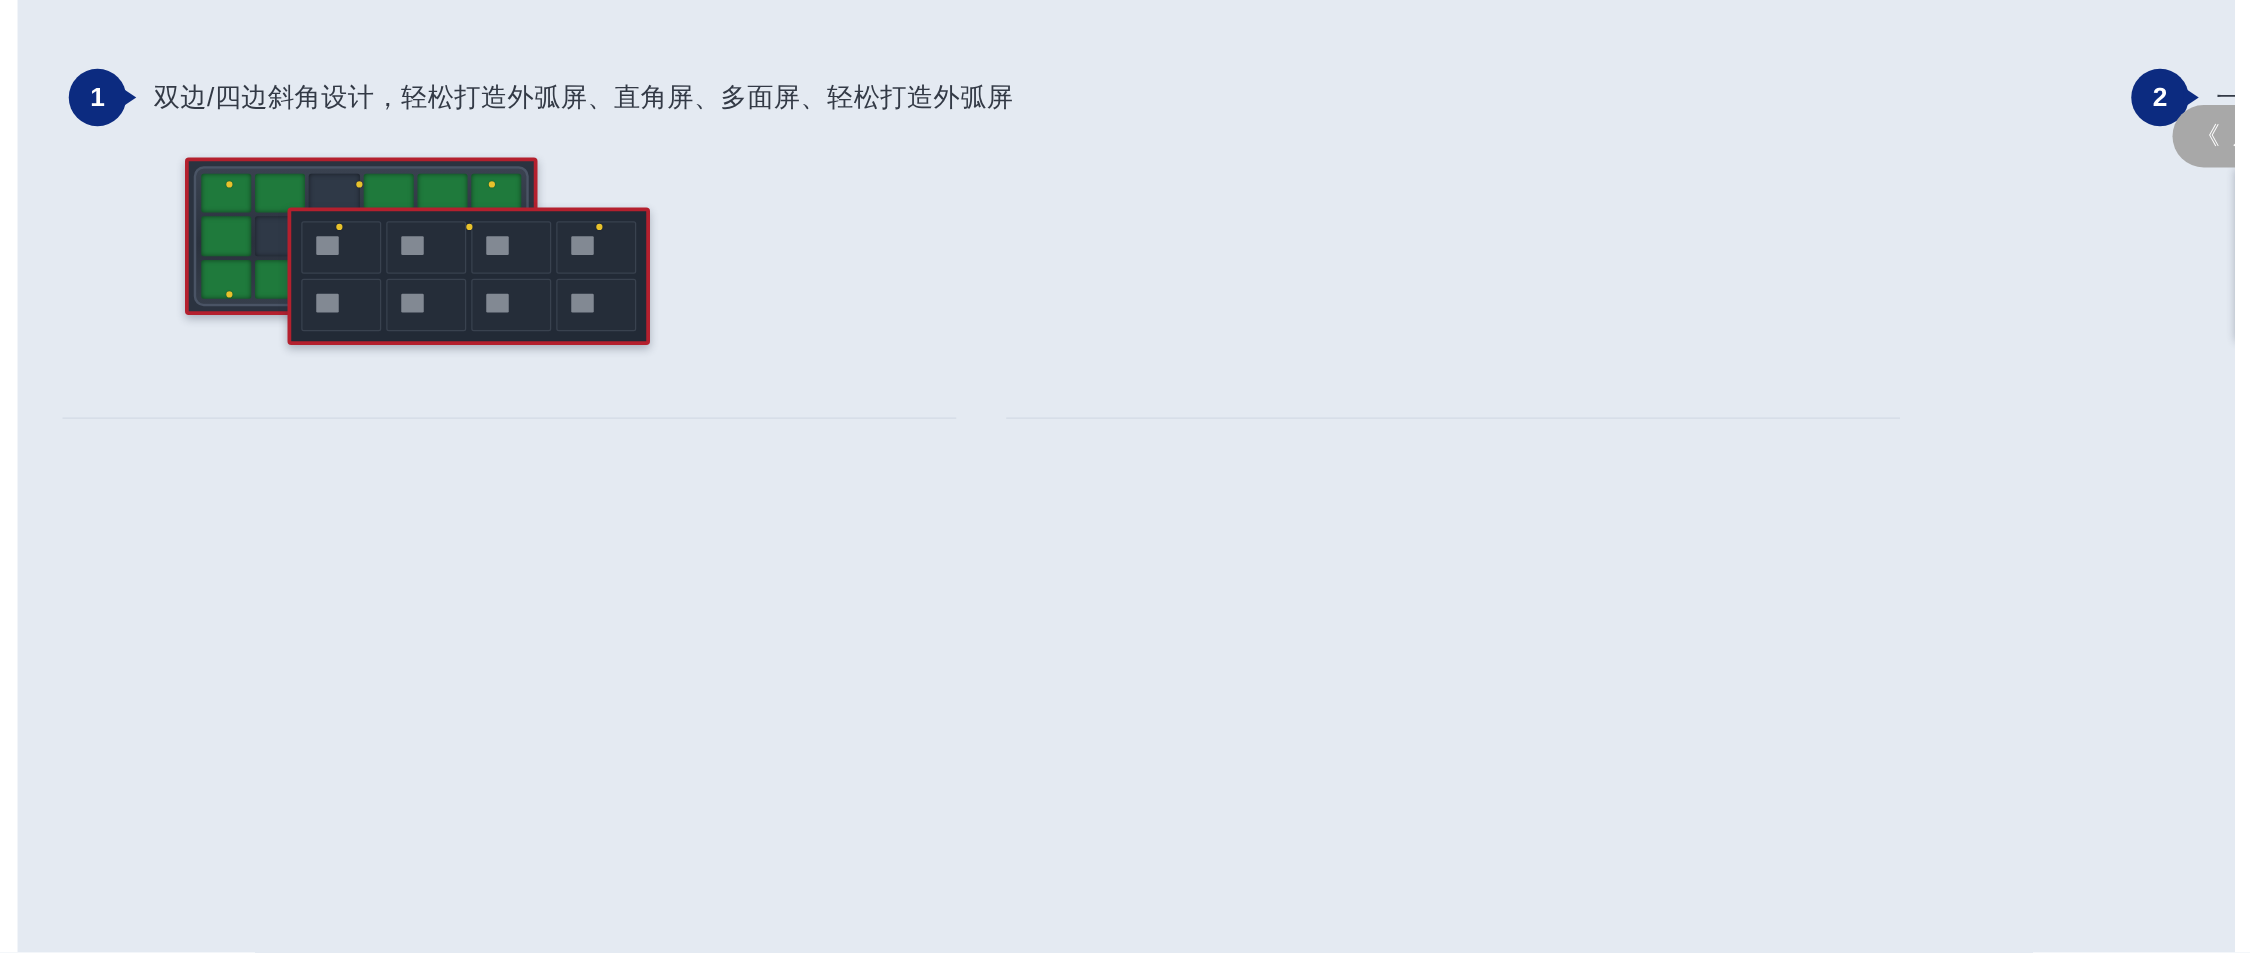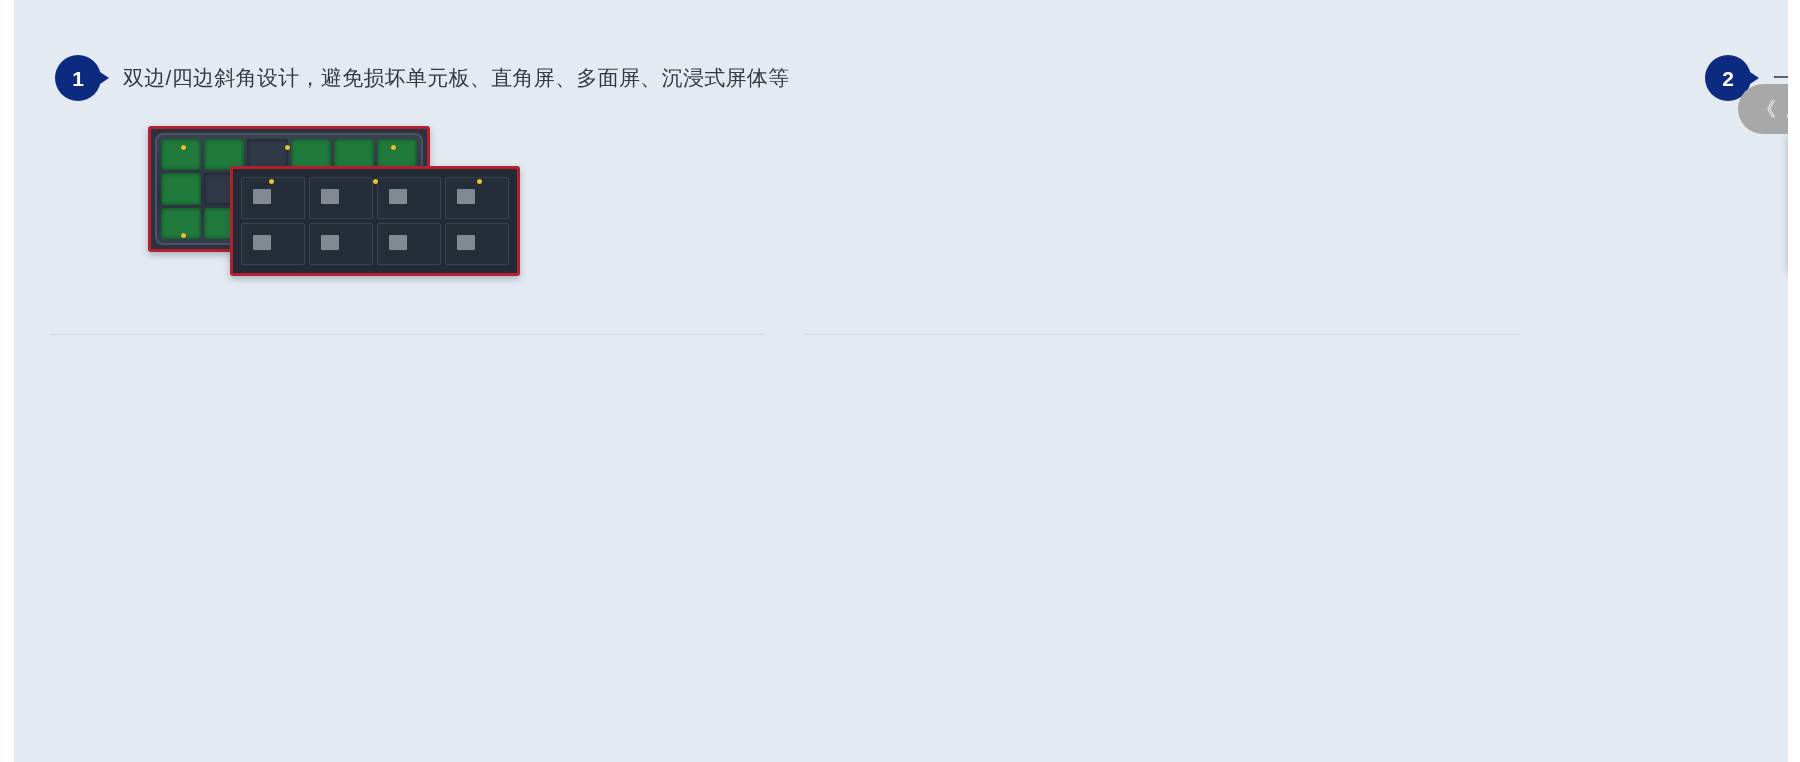--- a/index.html
+++ b/index.html
@@ -158,21 +158,21 @@
   <div class="row-divider left"></div>
   <div class="row-divider right"></div>
 
   <div class="grid">
 
     <div class="cell c1">
       <div class="head">
         <div class="badge">
           <span>1</span>
         </div>
-        <div class="head-text">双边/四边斜角设计，避免损坏单元板、直角屏、多面屏、沉浸式屏体等</div>
+        <div class="head-text">双边/四边斜角设计，轻松打造外弧屏、直角屏、多面屏、轻松打造外弧屏</div>
       </div>
       <div class="art">
         <div class="mod a">
           <div class="inner"></div>
           <div class="pcbs">
             <div class="pcb"></div>
               <div class="pcb"></div>
               <div class="pcb dark"></div>
             <div class="pcb"></div>
               <div class="pcb"></div>

